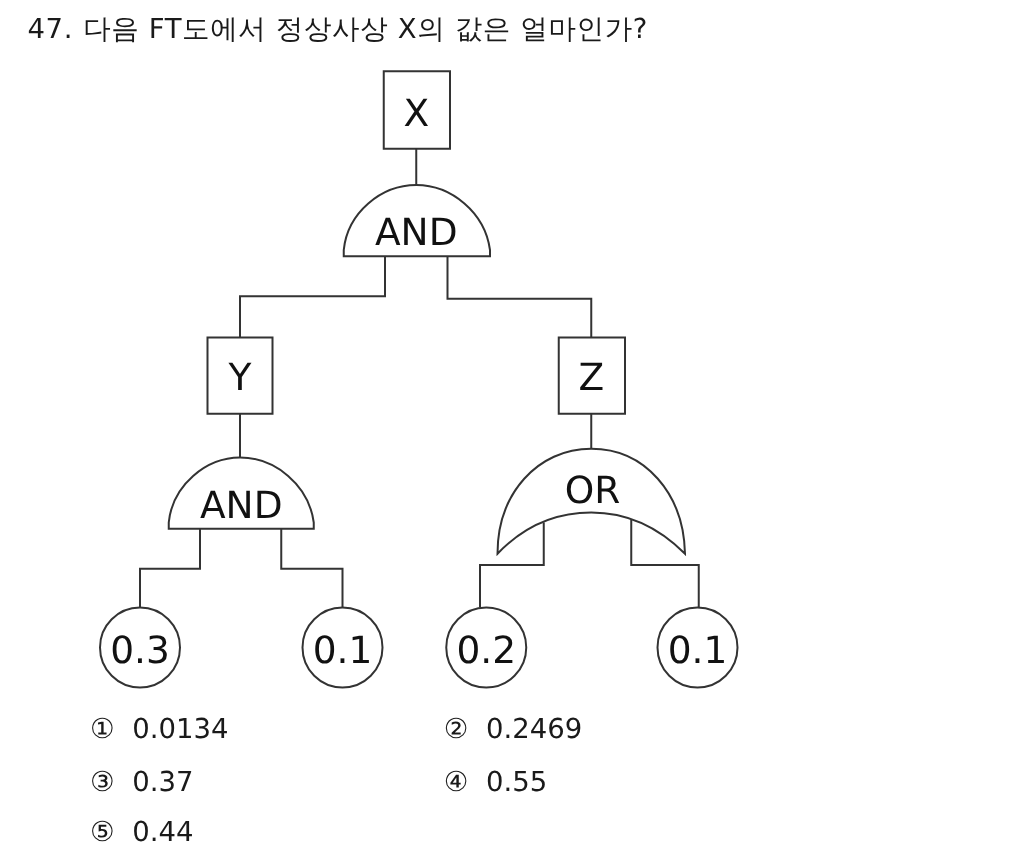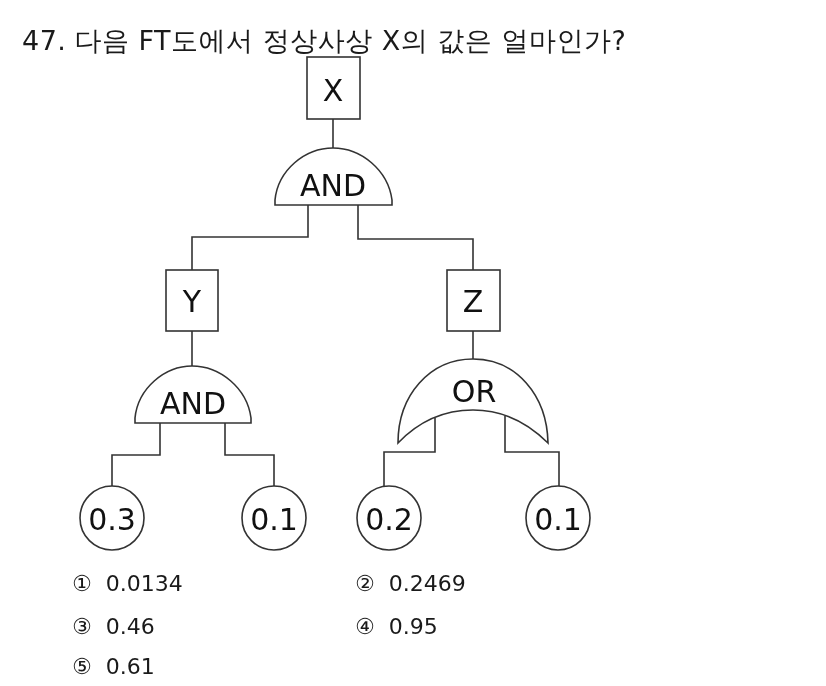--- a/index.html
+++ b/index.html
@@ -1,18 +1,18 @@
 <!DOCTYPE html>
 <html><head>
 <meta charset="utf-8">
 <style>
   html, body { margin: 0; padding: 0; background: #ffffff; }
   body { width: 826px; height: 686px; position: relative; overflow: hidden;
          font-family: "DejaVu Sans", "Liberation Sans", sans-serif; color: #1a1a1a; }
-  .question { position: absolute; left: 22px; top: 23px; font-size: 27px; letter-spacing: 0.5px; white-space: nowrap; }
+  .question { position: absolute; left: 22px; top: 8px; font-size: 22px; letter-spacing: 0.5px; white-space: nowrap; }
   .question .num { margin-right: 8px; }
   svg.ft { position: absolute; left: 0; top: 0; }
   .lbl { font-family: "DejaVu Sans", "Liberation Sans", sans-serif; fill: #111; }
   .answers { position: absolute; left: 0; top: 0; width: 826px; height: 686px; }
   .ans { position: absolute; font-size: 22px; white-space: nowrap; display: flex; align-items: center; }
   .ans .mark { display: inline-block; font-size: 22px; margin-right: 14px; }
 </style>
 </head>
 <body>
 
@@ -73,23 +73,23 @@
   <div class="ans" style="left:72px; top:571px;">
     <span class="mark">①</span>
       <span>0.0134</span>
   </div>
   <div class="ans" style="left:355px; top:571px;">
     <span class="mark">②</span>
       <span>0.2469</span>
   </div>
   <div class="ans" style="left:72px; top:614px;">
     <span class="mark">③</span>
-      <span>0.46</span>
+      <span>0.37</span>
   </div>
   <div class="ans" style="left:355px; top:614px;">
     <span class="mark">④</span>
-      <span>0.95</span>
+      <span>0.55</span>
   </div>
   <div class="ans" style="left:72px; top:654px;">
     <span class="mark">⑤</span>
-      <span>0.61</span>
+      <span>0.44</span>
   </div>
 </div>
 
 </body></html>

